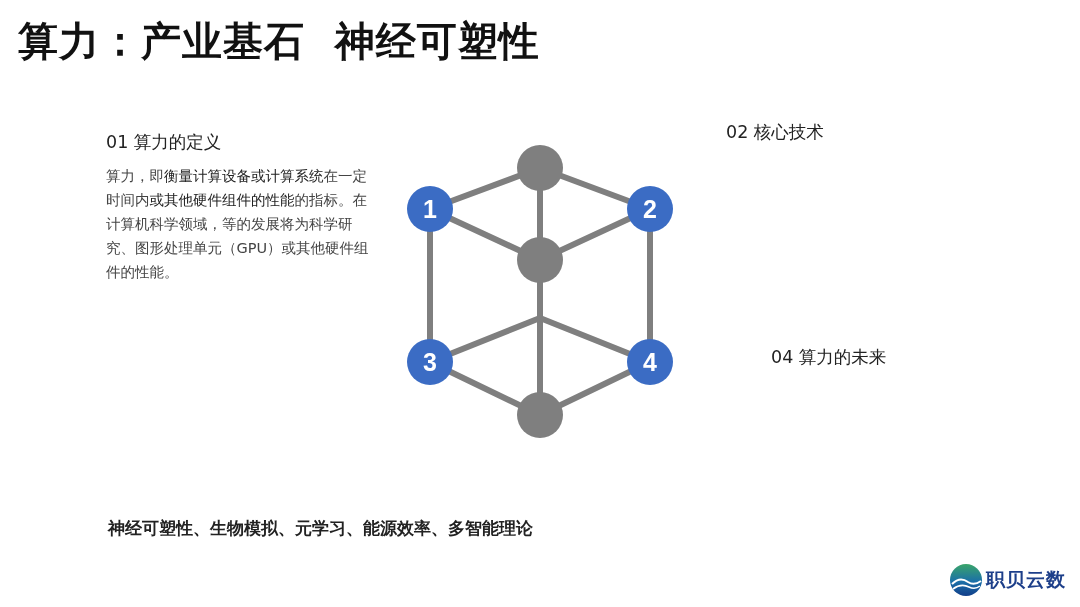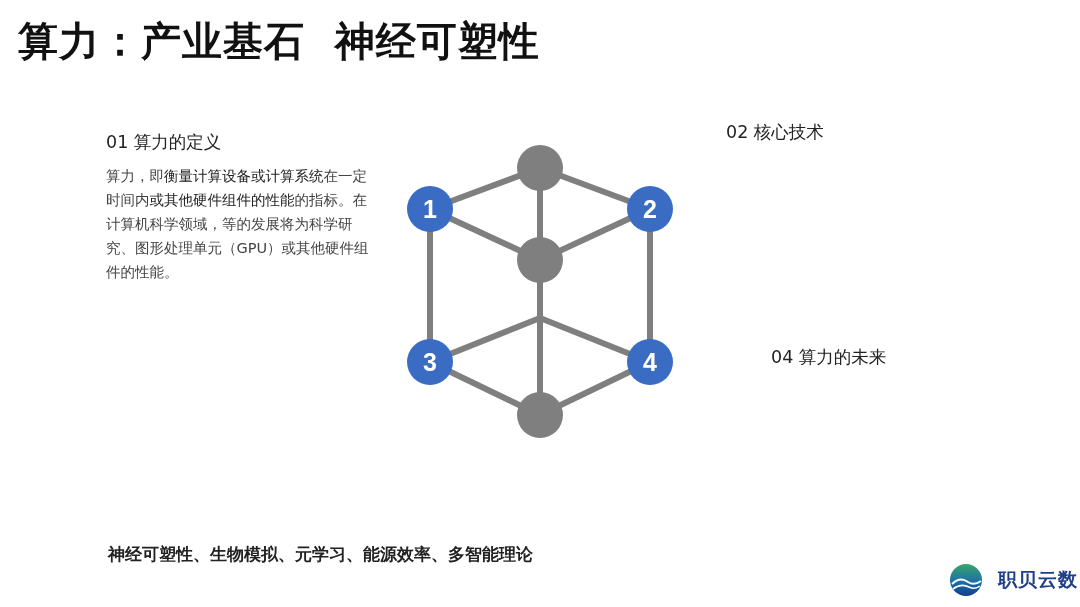--- a/index.html
+++ b/index.html
@@ -13,24 +13,24 @@
   }
   .block { position:absolute; width:270px; }
   .block h3 { margin:0 0 10px 0; font-size:17.5px; font-weight:normal; color:#222; }
   .block p { margin:0; font-size:14.5px; line-height:24px; color:#444; }
   .block p b { color:#222; font-weight:normal; }
   #b1 { left:106px; top:130px; }
   #b2 { left:726px; top:120px; }
   #b3 { left:106px; top:345px; }
   #b4 { left:759px; top:345px;margin-left:12px; }
   .bottom-line {
-    position:absolute; left:108px; top:543px; font-size:17px; font-weight:bold; color:#222;
+    position:absolute; left:108px; top:517px; font-size:17px; font-weight:bold; color:#222;
   }
   svg.cube { position:absolute; left:0; top:0; }
-  .logo { position:absolute; left:948px; top:562px; display:flex; align-items:center;gap:12px; }
+  .logo { position:absolute; left:948px; top:562px; display:flex; align-items:center; }
   .logo-text { font-size:19px; font-weight:bold; color:#1d3f8a; margin-left:2px; letter-spacing:1px; }
 </style>
 </head>
 <body>
 
 <div class="title">算力：产业基石  神经可塑性</div>
 
 <div class="block" id="b1">
   <h3>01 算力的定义</h3>
   <p><span>算力，即</span><b>衡量计算设备或计算系统</b><span>在一定时间内</span><b>或其他硬件组件的性能</b><span>的指标。在计算机科学领域，等的发展将为科学研究、图形处理单元（GPU）或其他硬件组件的性能。</span></p>

